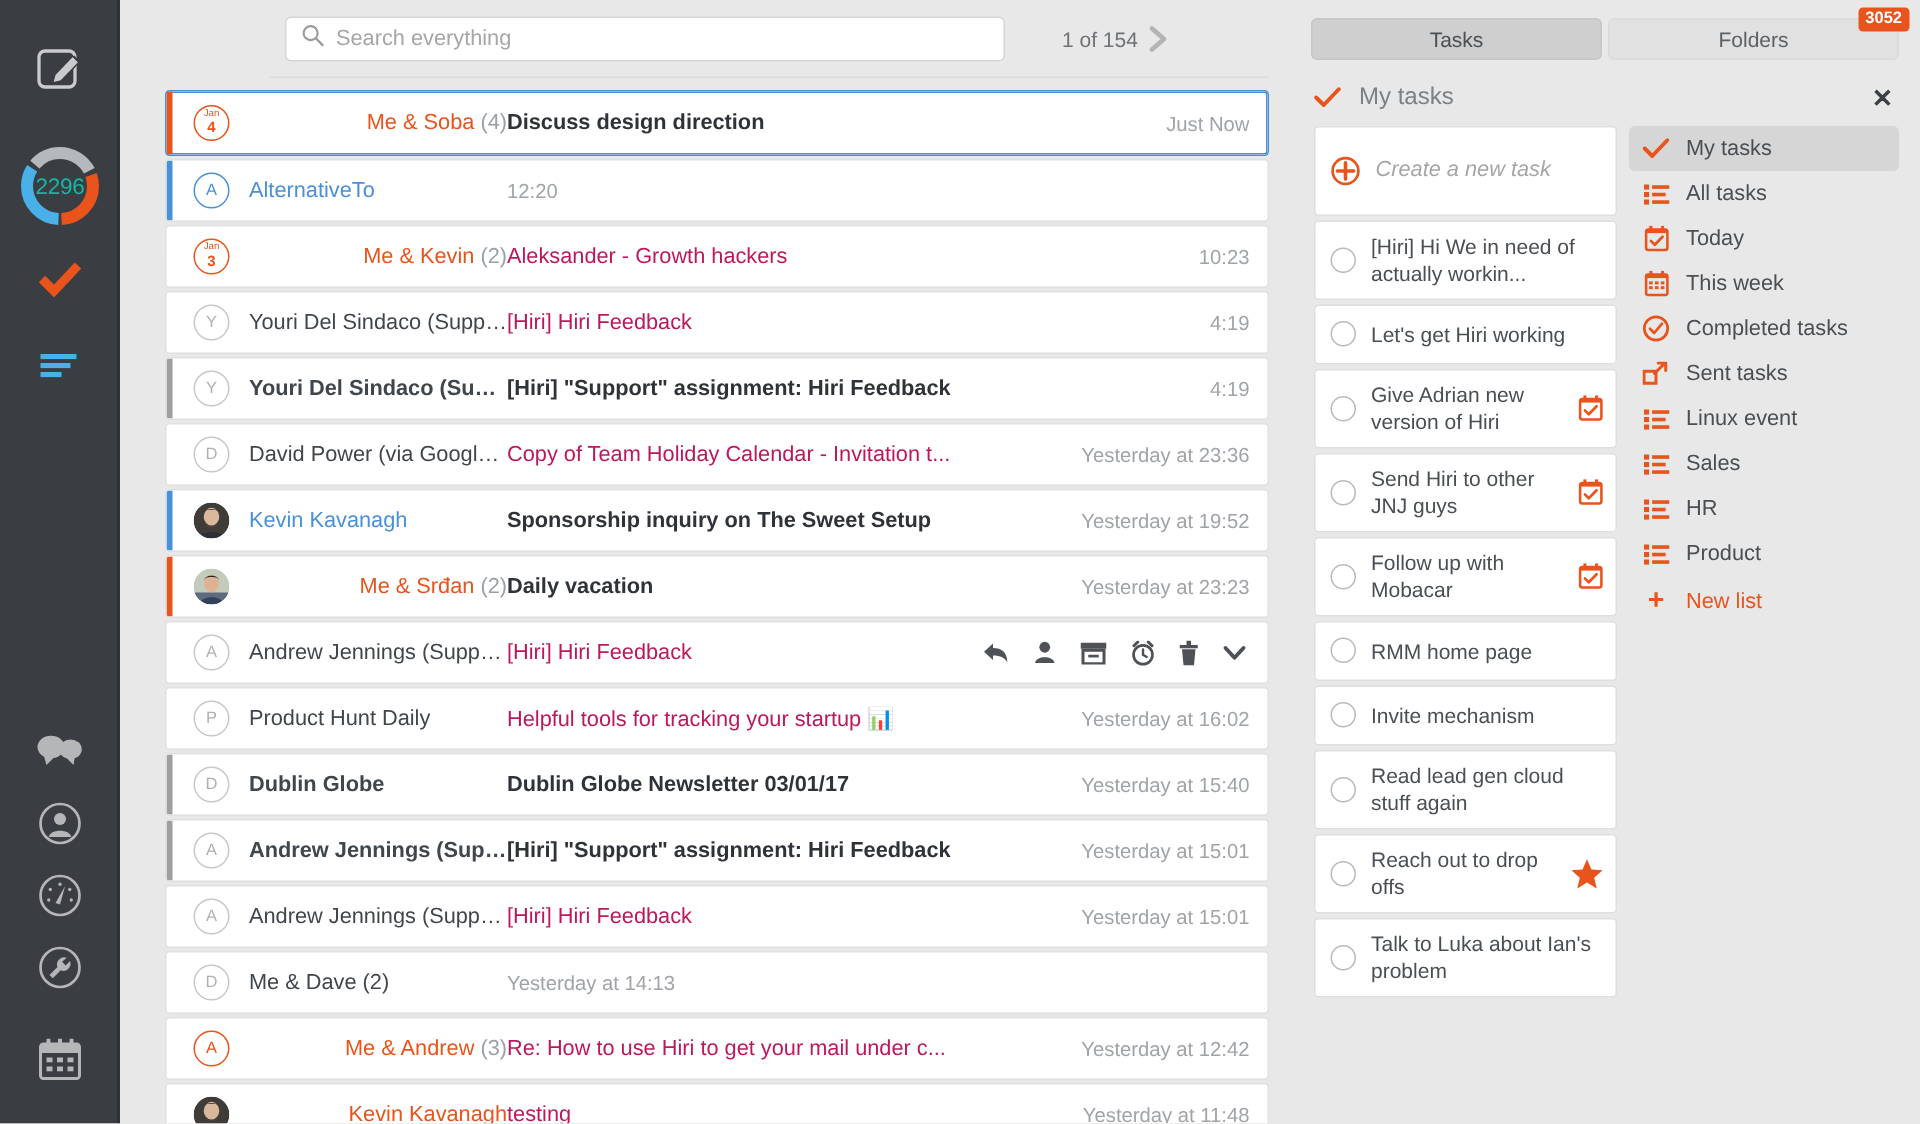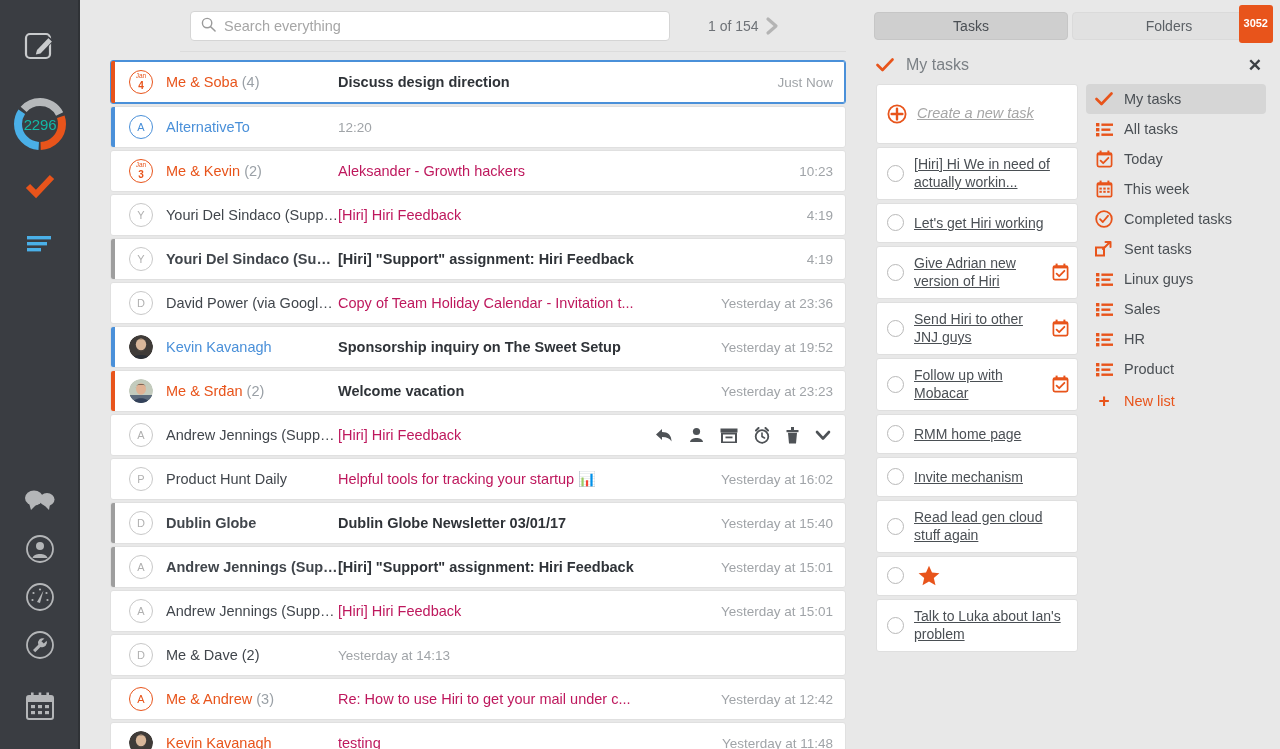--- a/index.html
+++ b/index.html
@@ -126,21 +126,21 @@
   .avatar.date .m { font-size: 6.5px; margin-bottom: 1px; }
   .avatar.date .d { font-size: 10px; font-weight: bold; }
   .avatar.photo { border: none; }
   .avatar.photo svg { width: 24px; height: 24px; display:block; }
 
   .sender {
     width: 172px; flex: 0 0 172px;
     font-size: 14.5px; color: #41464c;
     white-space: nowrap; overflow: hidden; text-overflow: ellipsis;
   }
-  .sender.orange { color: #e8541b; }
+  .sender.orange { color: #e8541b; text-align: right; }
   .sender.blue { color: #4a90d9; }
   .sender.bold { font-weight: bold; }
   .sender .cnt { color: #9aa0a6; font-weight: normal; }
   .subject {
     flex: 1 1 auto; min-width: 0;
     font-size: 14.5px; color: #be185d;
     white-space: nowrap; overflow: hidden; text-overflow: ellipsis;
     padding-right: 12px;
   }
   .subject.bold { font-weight: bold; color: #2f3338; }
@@ -170,21 +170,21 @@
     display: flex; align-items: center; justify-content: center;
     font-size: 14px; color: #5c6166;
     background: #e1e1e1; border: 1px solid #dadada;
     cursor: pointer; position: relative;
   }
   .tab.active { background: #cfcfcf; border-color: #c6c6c6; color: #4a4f54; }
   .badge {
     position: absolute; top: -8px; right: -8px;
     background: #e8541b; color: #fff;
     font-size: 11px; font-weight: bold;
-    padding: 12px 5px; border-radius: 3px;
+    padding: 1px 5px; border-radius: 3px;
     line-height: 1.25;
   }
   .tasks-head {
     display: flex; align-items: center;
     padding: 16px 18px 10px 16px;
     gap: 12px;
   }
   .tasks-head .ttl { font-size: 16px; color: #7b8085; flex: 1 1 auto; }
   .tasks-head .chk { color: #e8541b; display:flex; }
   .tasks-head .close { color: #3c4045; cursor: pointer; font-size: 17px; font-weight: bold; line-height: 1; }
@@ -197,21 +197,21 @@
     display: flex; align-items: center;
     padding: 7px 8px 7px 10px; gap: 10px;
     cursor: pointer;
   }
   .tcard.new { min-height: 60px; }
   .radio {
     width: 17px; height: 17px; border-radius: 50%;
     border: 1.5px solid #b9b9b9; flex: 0 0 17px;
   }
   .plus-ic { flex: 0 0 20px; display:flex; color:#e8541b; }
-  .tcard .txt { font-size: 14px; color: #4a4f54; line-height: 1.32; flex: 1 1 auto; text-decoration: underline; }
+  .tcard .txt { font-size: 14px; color: #4a4f54; line-height: 1.32; flex: 1 1 auto; }
   .tcard.new .txt { color: #a6a6a6; font-style: italic; font-size: 14.5px; }
   .tcard .trail { flex: 0 0 auto; display:flex; align-items:center; color:#e8541b; padding-left:4px; }
 
   .folderlist { flex: 1 1 auto; padding-top: 0px; }
   .fitem {
     display: flex; align-items: center; gap: 11px;
     height: 30px; padding: 0 10px 0 9px;
     border-radius: 4px; cursor: pointer;
     font-size: 14.5px; color: #4a4f54;
   }
@@ -420,21 +420,21 @@
                 <g clip-path="url(#cS)">
                   <rect width="24" height="24" fill="#c3cbbd"></rect>
                   <path d="M0 16 L24 16 L24 24 L0 24 Z" fill="#5d6b7c"></path>
                   <ellipse cx="12" cy="10" rx="5" ry="5.8" fill="#e0b294"></ellipse>
                   <path d="M6.8 8.8 C6.8 3.6 17.2 3.6 17.2 8.8 C17.2 6.4 15.2 5.6 12 5.6 C8.8 5.6 6.8 6.4 6.8 8.8 Z" fill="#2d2520"></path>
                   <path d="M4 24 C4.8 17.6 19.2 17.6 20 24 Z" fill="#33415a"></path>
                 </g>
               </svg>
             </div>
             <div class="sender orange">Me &amp; Srđan <span class="cnt">(2)</span></div>
-            <div class="subject bold">Welcome vacation</div>
+            <div class="subject bold">Daily vacation</div>
             <div class="time">Yesterday at 23:23</div>
           </div>
           <div class="row">
             <div class="bar" style="background: transparent;"></div>
             <div class="avatar ">A</div>
             <div class="sender ">Andrew Jennings (Support)</div>
             <div class="subject">[Hiri] Hiri Feedback</div>
             <div class="actions">
               <span class="act">
                 <svg width="18" height="16" viewBox="0 0 18 16">
@@ -629,20 +629,21 @@
           <div class="tcard">
             <span class="radio"></span>
             <span class="txt">Invite mechanism</span>
           </div>
           <div class="tcard">
             <span class="radio"></span>
             <span class="txt">Read lead gen cloud stuff again</span>
           </div>
           <div class="tcard">
             <span class="radio"></span>
+            <span class="txt">Reach out to drop offs</span>
             <span class="trail">
               <svg width="22" height="21" viewBox="0 0 22 21">
                 <path d="M11 0.8 L14 7.6 L21.4 8.2 L15.8 13.1 L17.5 20.3 L11 16.4 L4.5 20.3 L6.2 13.1 L0.6 8.2 L8 7.6 Z" fill="#e8541b"></path>
               </svg>
             </span>
           </div>
           <div class="tcard">
             <span class="radio"></span>
             <span class="txt">Talk to Luka about Ian's problem</span>
           </div>
@@ -726,21 +727,21 @@
                 <g fill="#e8541b">
                   <rect x="0" y="1" width="3.4" height="3.4"></rect>
                   <rect x="5.4" y="1.5" width="11.6" height="2.4"></rect>
                   <rect x="0" y="6" width="3.4" height="3.4"></rect>
                   <rect x="5.4" y="6.5" width="9" height="2.4"></rect>
                   <rect x="0" y="11" width="3.4" height="3.4"></rect>
                   <rect x="5.4" y="11.5" width="11.6" height="2.4"></rect>
                 </g>
               </svg>
             </span>
-            <span>Linux guys</span>
+            <span>Linux event</span>
           </div>
           <div class="fitem">
             <span class="fic">
               <svg width="17" height="15" viewBox="0 0 17 15">
                 <g fill="#e8541b">
                   <rect x="0" y="1" width="3.4" height="3.4"></rect>
                   <rect x="5.4" y="1.5" width="11.6" height="2.4"></rect>
                   <rect x="0" y="6" width="3.4" height="3.4"></rect>
                   <rect x="5.4" y="6.5" width="9" height="2.4"></rect>
                   <rect x="0" y="11" width="3.4" height="3.4"></rect>

